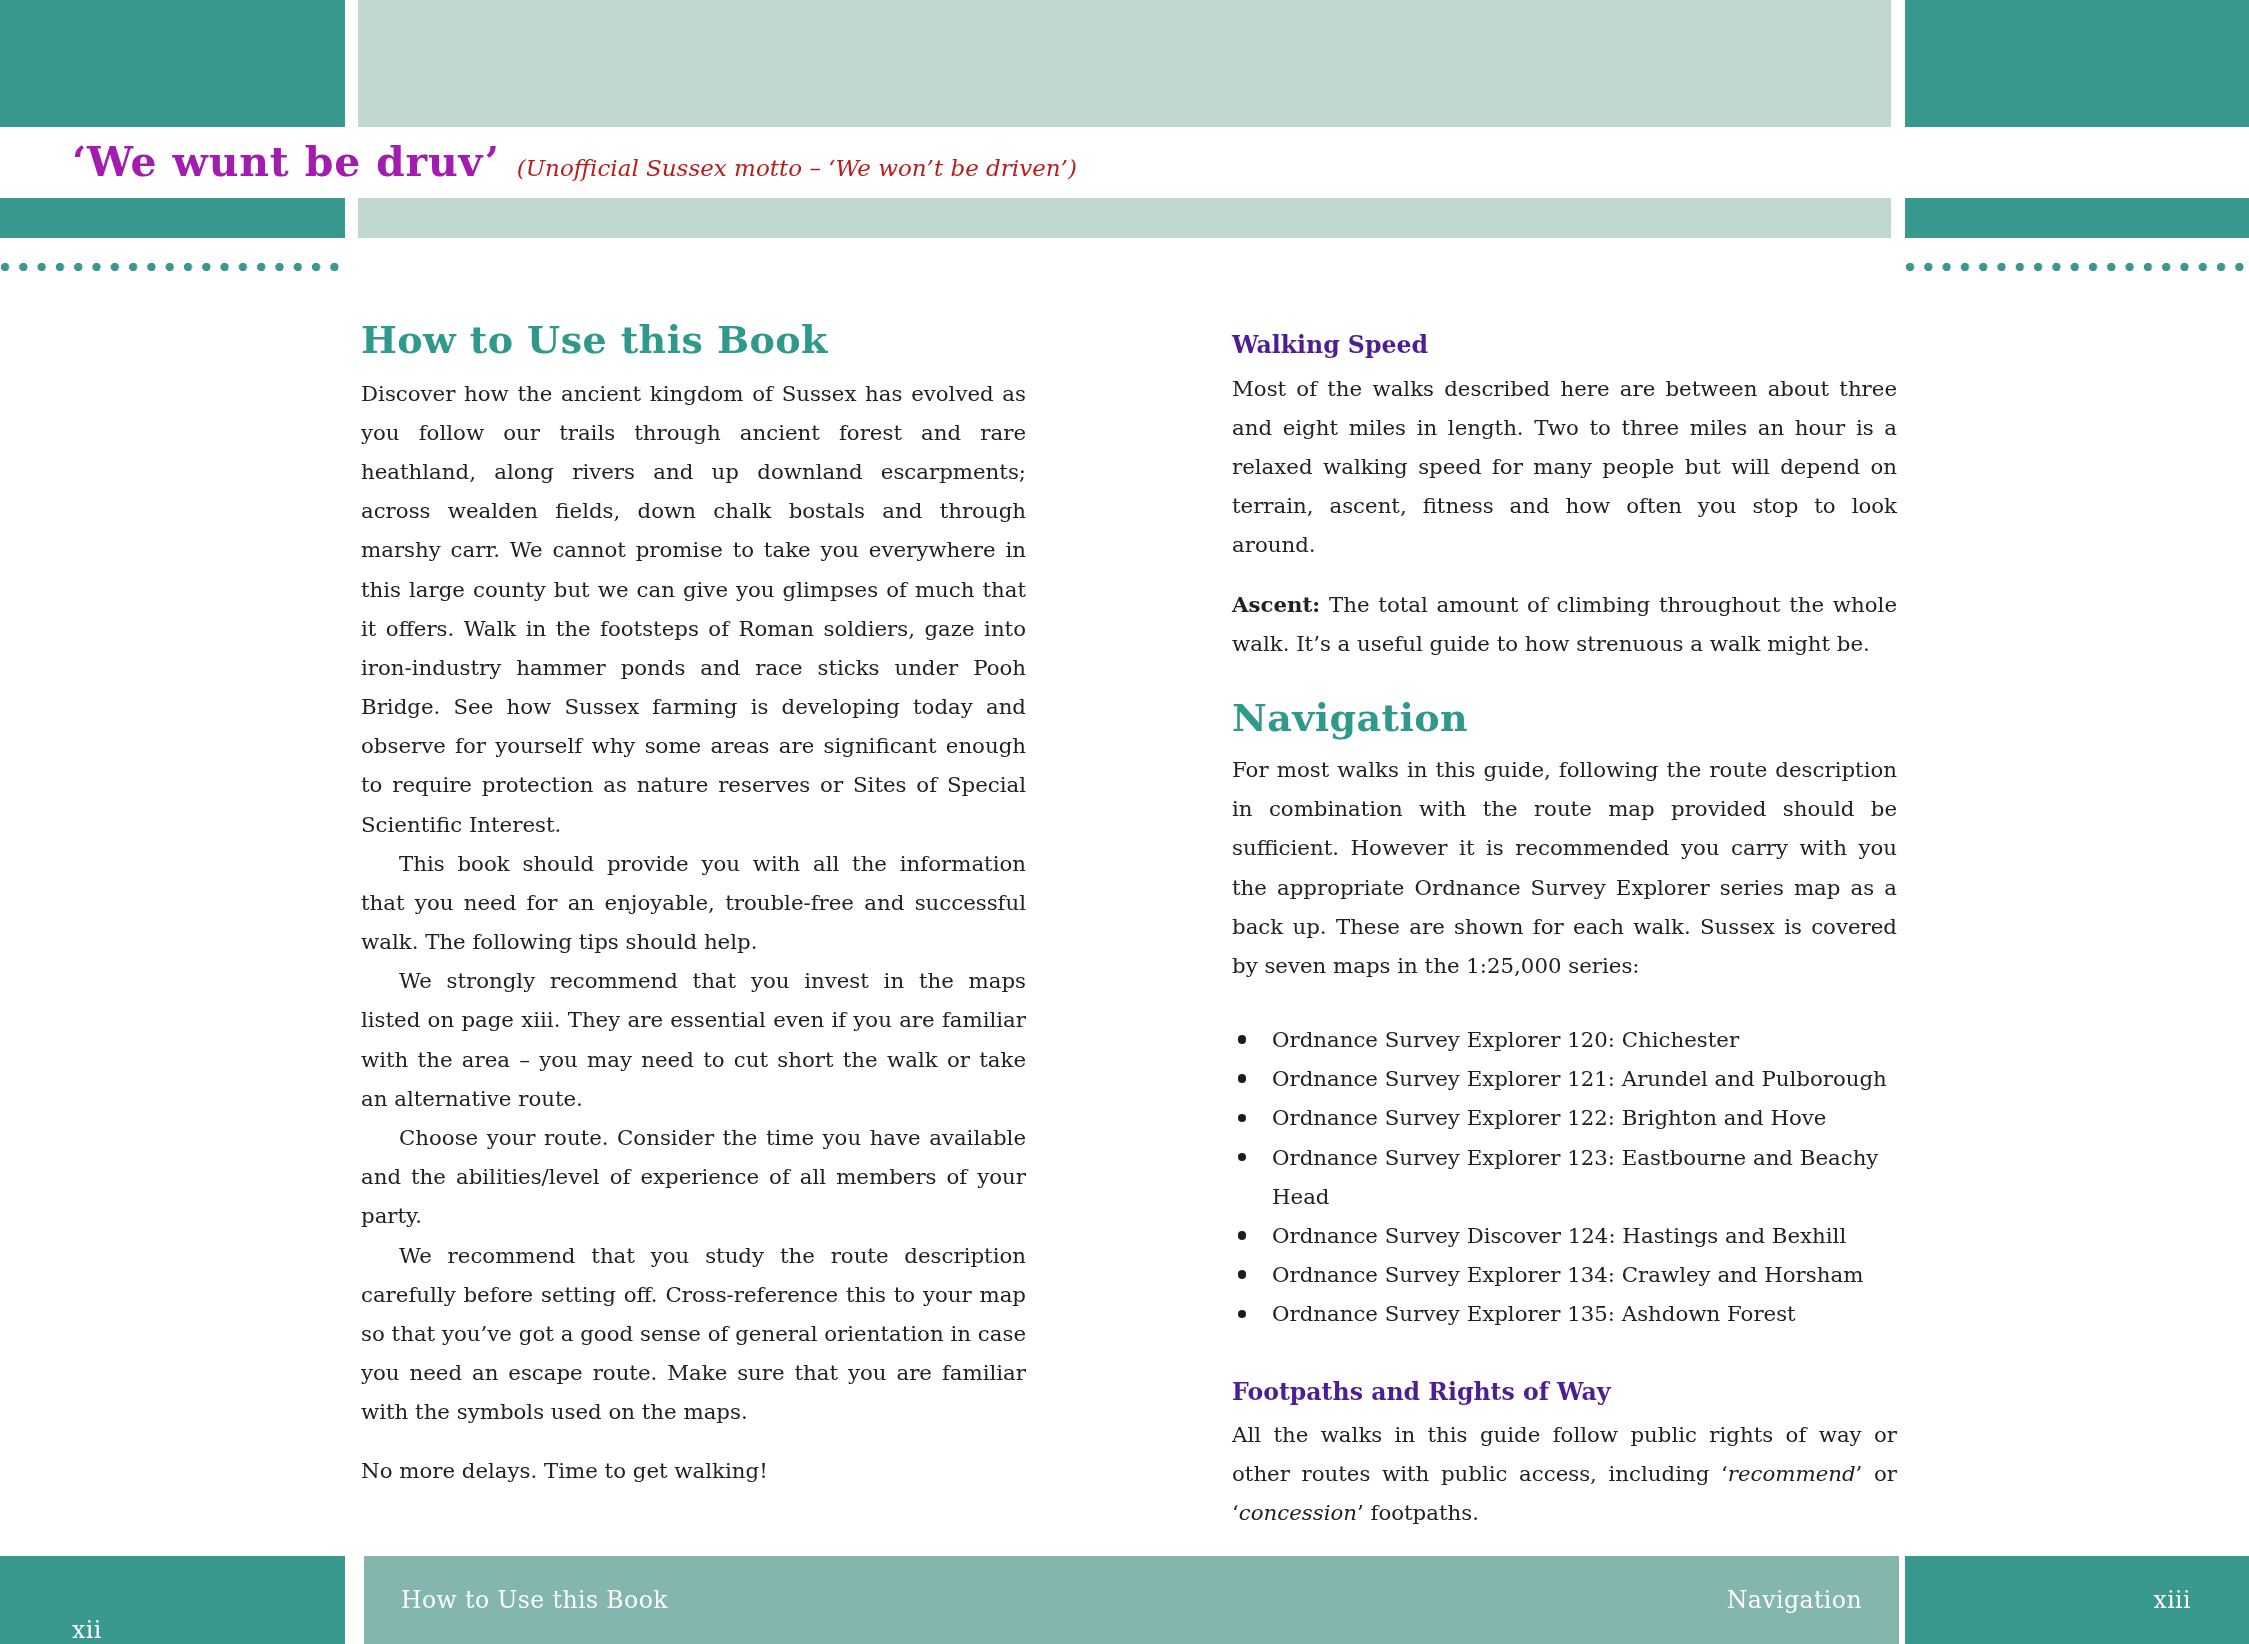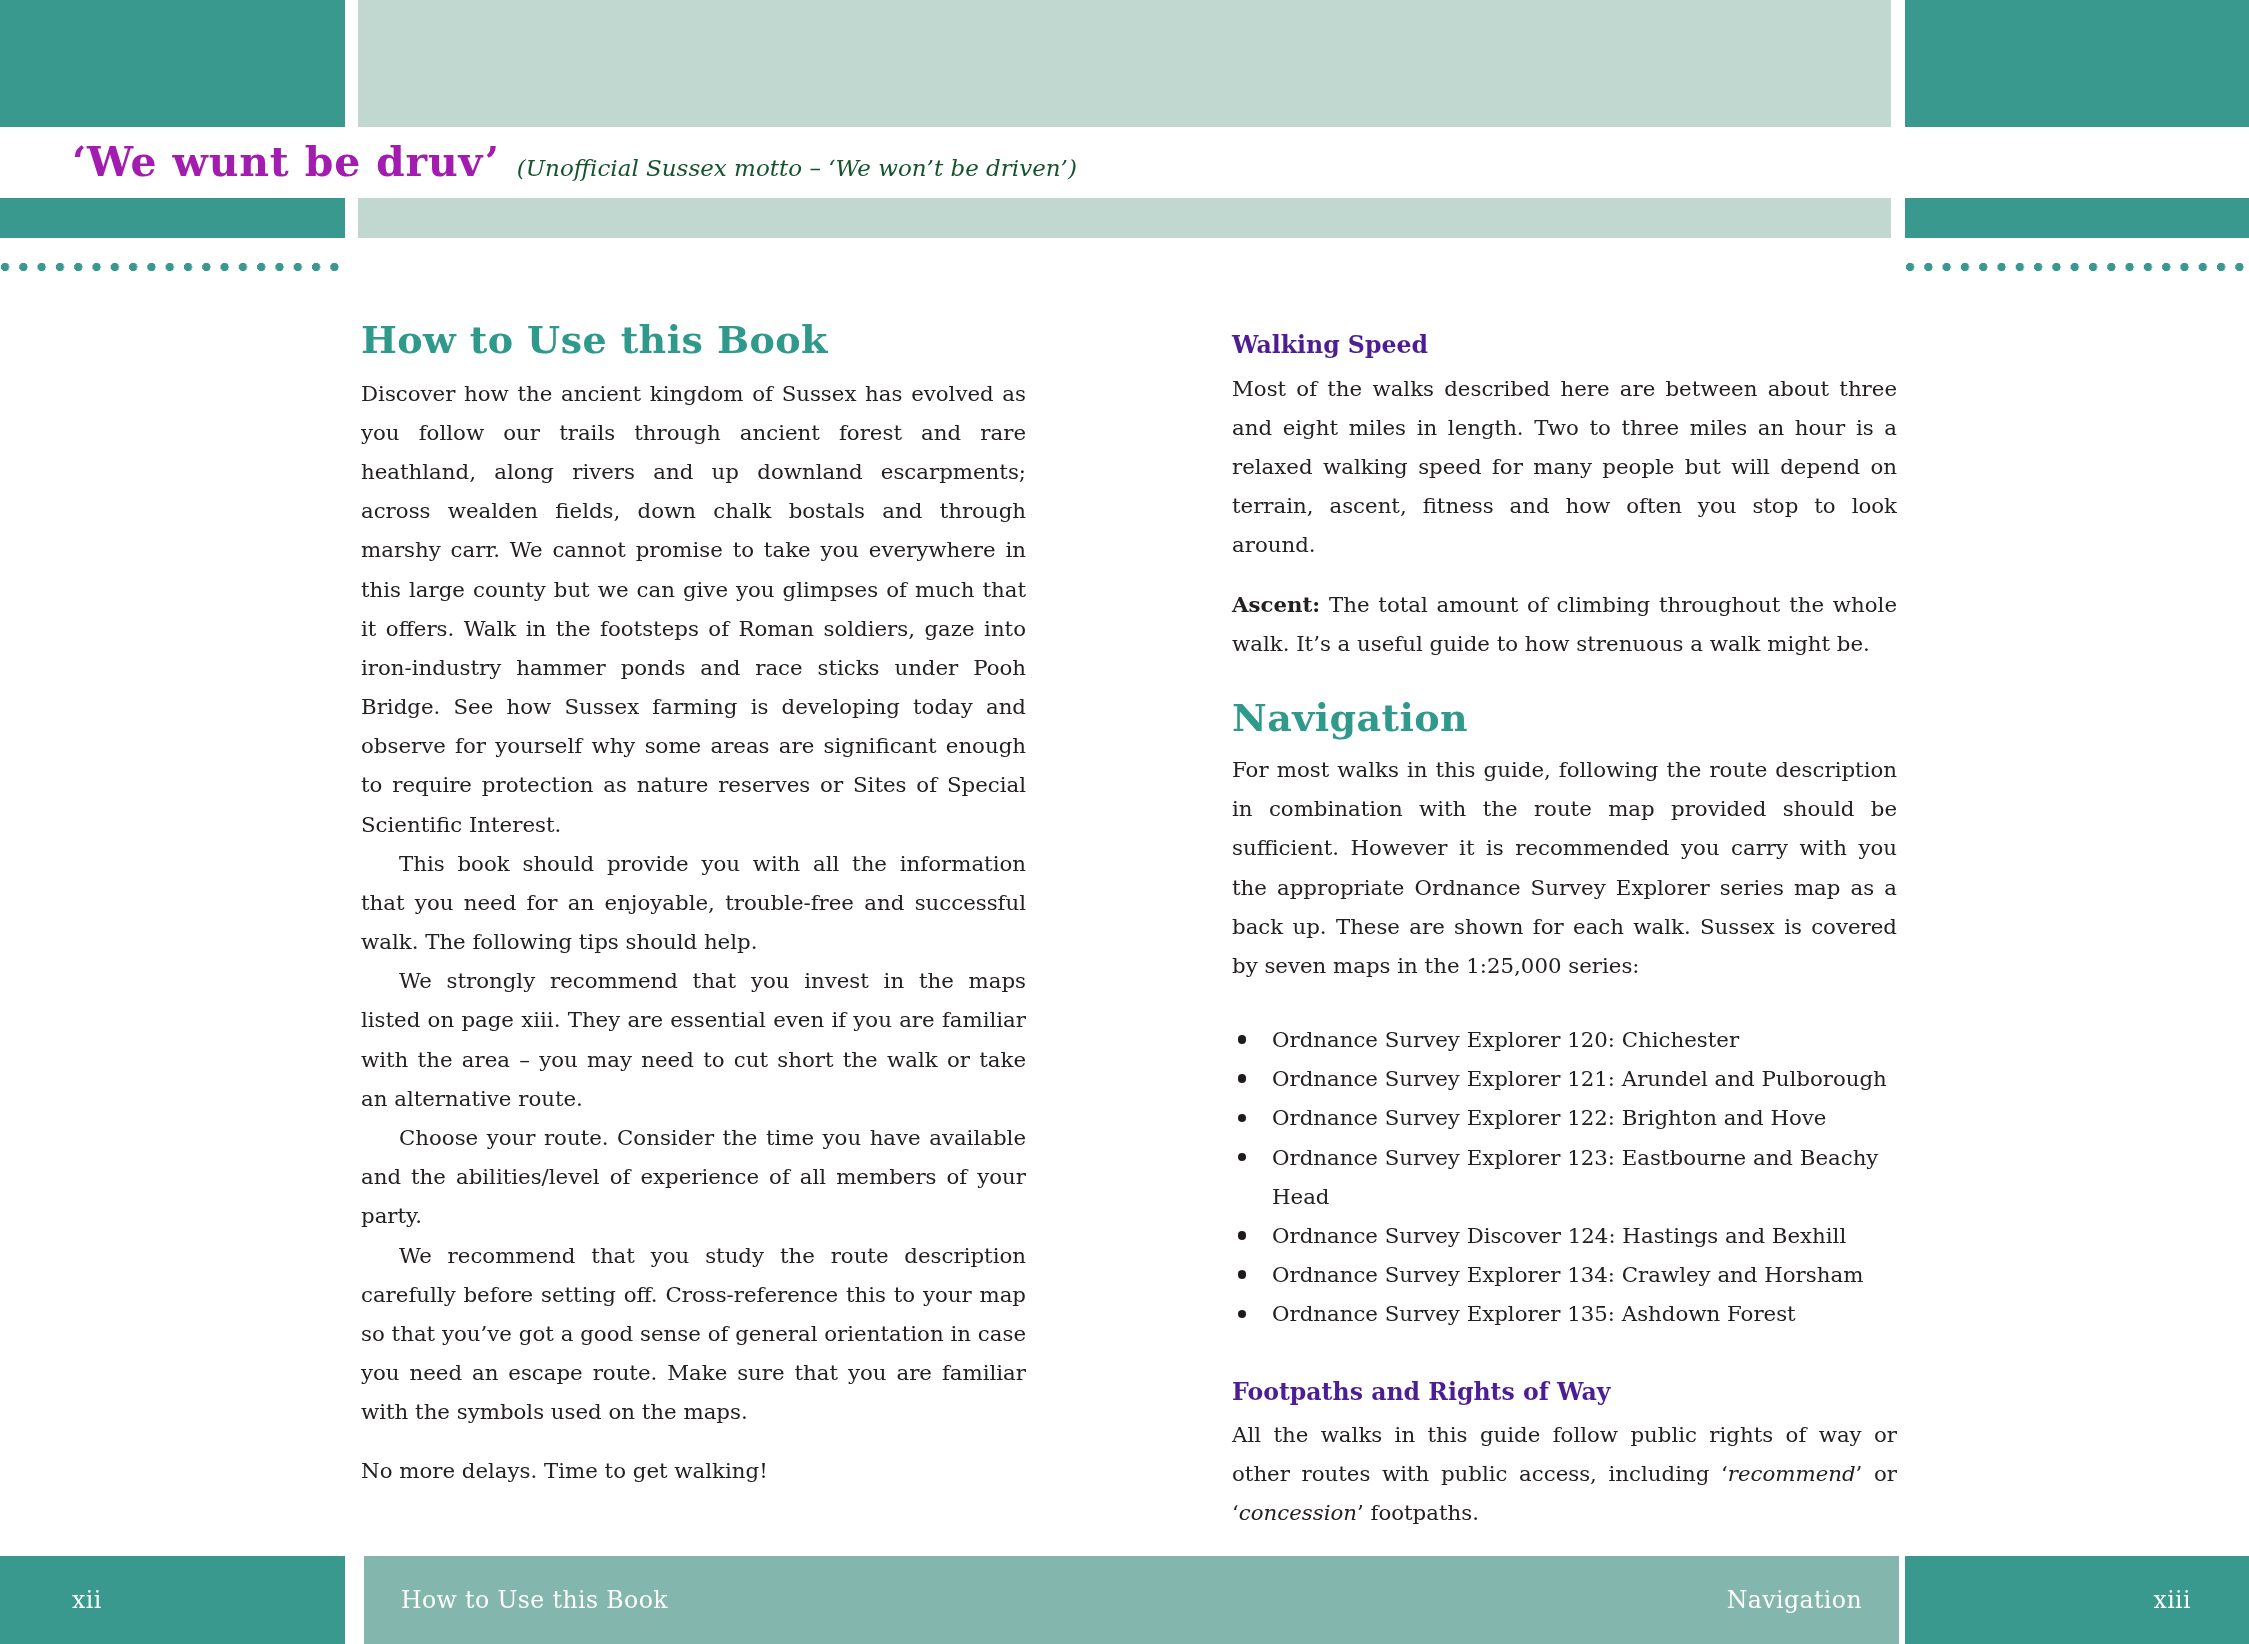--- a/index.html
+++ b/index.html
@@ -25,21 +25,21 @@
   .motto-band {
     position: absolute; left: 0; top: 127px; width: 2250px; height: 72px;
     background: #ffffff;
   }
   .motto-row {
     position: absolute; left: 72px; top: 0; height: 72px;
     display: flex; align-items: baseline; gap: 17px; white-space: nowrap;
     padding-top: 10.7px; box-sizing: border-box;
   }
   .motto-main { font-size: 41px; font-weight: bold; color: #a21caf; letter-spacing: 0.8px; }
-  .motto-note { font-size: 23px; font-style: italic; color: #14532d; }
+  .motto-note { font-size: 23px; font-style: italic; color: #b91c1c; }
 
   .strip-l { left: 0;     top: 198px; width: 345px;  height: 40px; }
   .strip-c { left: 358px; top: 198px; width: 1533px; height: 40px; }
   .strip-r { left: 1905px;top: 198px; width: 345px;  height: 40px; }
 
   .dots {
     position: absolute; top: 262px; height: 10px; width: 345px;
     background-image: radial-gradient(circle 4.2px at 5px 5px, #3a998f 4px, rgba(0,0,0,0) 4.4px);
     background-size: 18.3px 10px; background-repeat: repeat-x;
   }
@@ -74,21 +74,21 @@
     position: relative; padding-left: 40px; text-align: left; line-height: 1.84;
   }
   .bullet-dot {
     position: absolute; left: 6.1px; top: 15.2px; width: 8.4px; height: 8.4px;
     border-radius: 50%; background: #1f1b1c;
   }
   .it { font-style: italic; }
 
   
   .ftr { position: absolute; top: 1556px; height: 88px; display: flex; align-items: center; box-sizing: border-box; }
-  .ftr-l { left: 0; width: 345px; padding-left: 72px; }
+  .ftr-l { left: 0; width: 345px; padding-left: 72px; align-items: flex-end; }
   .ftr-c { left: 364px; width: 1535px; padding: 0 37px; justify-content: space-between; }
   .ftr-r { left: 1905px; width: 345px; padding-right: 59px; justify-content: flex-end; }
   .ftr span { color: #ffffff; font-size: 23.6px; letter-spacing: 0.4px; }
 </style>
 </head>
 <body>
 
 <div class="page">
 
   <div class="blk teal-dark hdr-l"></div>

